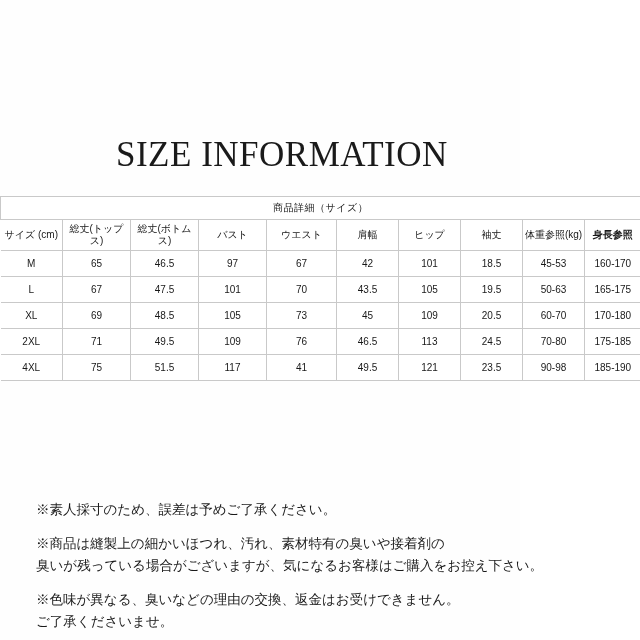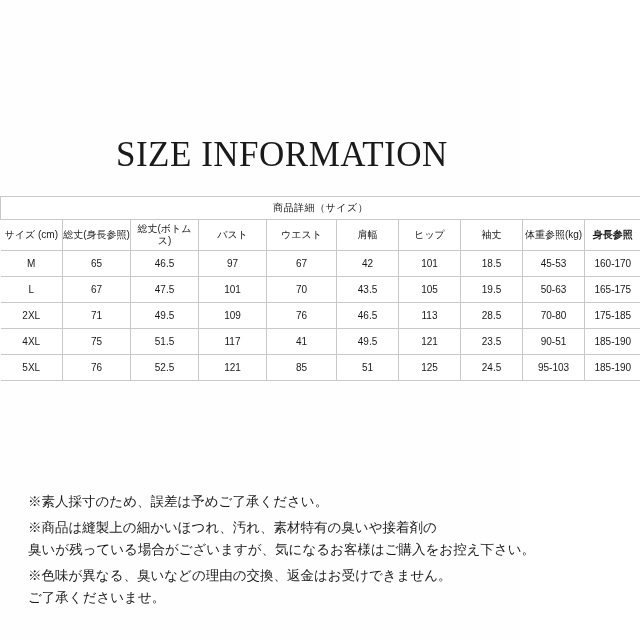--- a/index.html
+++ b/index.html
@@ -90,21 +90,21 @@
     position: absolute;
     left: 24px;
     top: 487px;
     width: 600px;
     font-size: 13.5px;
     line-height: 22px;
     color: #1a1a1a;
     font-family: "Liberation Sans", sans-serif;
   }
   .notes p {
-    margin: 4px;
+    margin: 12px;
     white-space: pre-wrap;
   }
   .col-size   { width: 62px; }
   .col-top    { width: 68px; }
   .col-bottom { width: 68px; }
   .col-bust   { width: 68px; }
   .col-waist  { width: 70px; }
   .col-shoul  { width: 62px; }
   .col-hip    { width: 62px; }
   .col-sleeve { width: 62px; }
@@ -131,21 +131,21 @@
         <col class="col-sleeve">
         <col class="col-weight">
         <col class="col-height">
       </colgroup>
       <tbody>
         <tr class="caption-row">
           <td colspan="10">商品詳細（サイズ）</td>
         </tr>
         <tr class="head-row">
           <td class="first">サイズ (cm)</td>
-          <td>総丈(身長参照)</td>
+          <td>総丈(トップス)</td>
           <td>総丈(ボトムス)</td>
           <td>バスト</td>
           <td>ウエスト</td>
           <td>肩幅</td>
           <td>ヒップ</td>
           <td>袖丈</td>
           <td>体重参照(kg)</td>
           <td class="last">身長参照</td>
         </tr>
 
@@ -168,60 +168,60 @@
           <td>47.5</td>
           <td>101</td>
           <td>70</td>
           <td>43.5</td>
           <td>105</td>
           <td>19.5</td>
           <td>50-63</td>
           <td class="last">165-175</td>
         </tr>
 
+        <tr class="body-row">
+          <td class="first">XL</td>
+          <td>69</td>
+          <td>48.5</td>
+          <td>105</td>
+          <td>73</td>
+          <td>45</td>
+          <td>109</td>
+          <td>20.5</td>
+          <td>60-70</td>
+          <td class="last">170-180</td>
+        </tr>
 
         <tr class="body-row">
           <td class="first">2XL</td>
           <td>71</td>
           <td>49.5</td>
           <td>109</td>
           <td>76</td>
           <td>46.5</td>
           <td>113</td>
-          <td>28.5</td>
+          <td>24.5</td>
           <td>70-80</td>
           <td class="last">175-185</td>
         </tr>
 
 
         <tr class="body-row">
           <td class="first">4XL</td>
           <td>75</td>
           <td>51.5</td>
           <td>117</td>
           <td>41</td>
           <td>49.5</td>
           <td>121</td>
           <td>23.5</td>
-          <td>90-51</td>
+          <td>90-98</td>
           <td class="last">185-190</td>
         </tr>
 
-        <tr class="body-row">
-          <td class="first">5XL</td>
-          <td>76</td>
-          <td>52.5</td>
-          <td>121</td>
-          <td>85</td>
-          <td>51</td>
-          <td>125</td>
-          <td>24.5</td>
-          <td>95-103</td>
-          <td class="last">185-190</td>
-        </tr>
       </tbody>
     </table>
   </div>
 
   <div class="notes">
     <p>※素人採寸のため、誤差は予めご了承ください。</p>
     <p>※商品は縫製上の細かいほつれ、汚れ、素材特有の臭いや接着剤の
 臭いが残っている場合がございますが、気になるお客様はご購入をお控え下さい。</p>
     <p>※色味が異なる、臭いなどの理由の交換、返金はお受けできません。
 ご了承くださいませ。</p>

